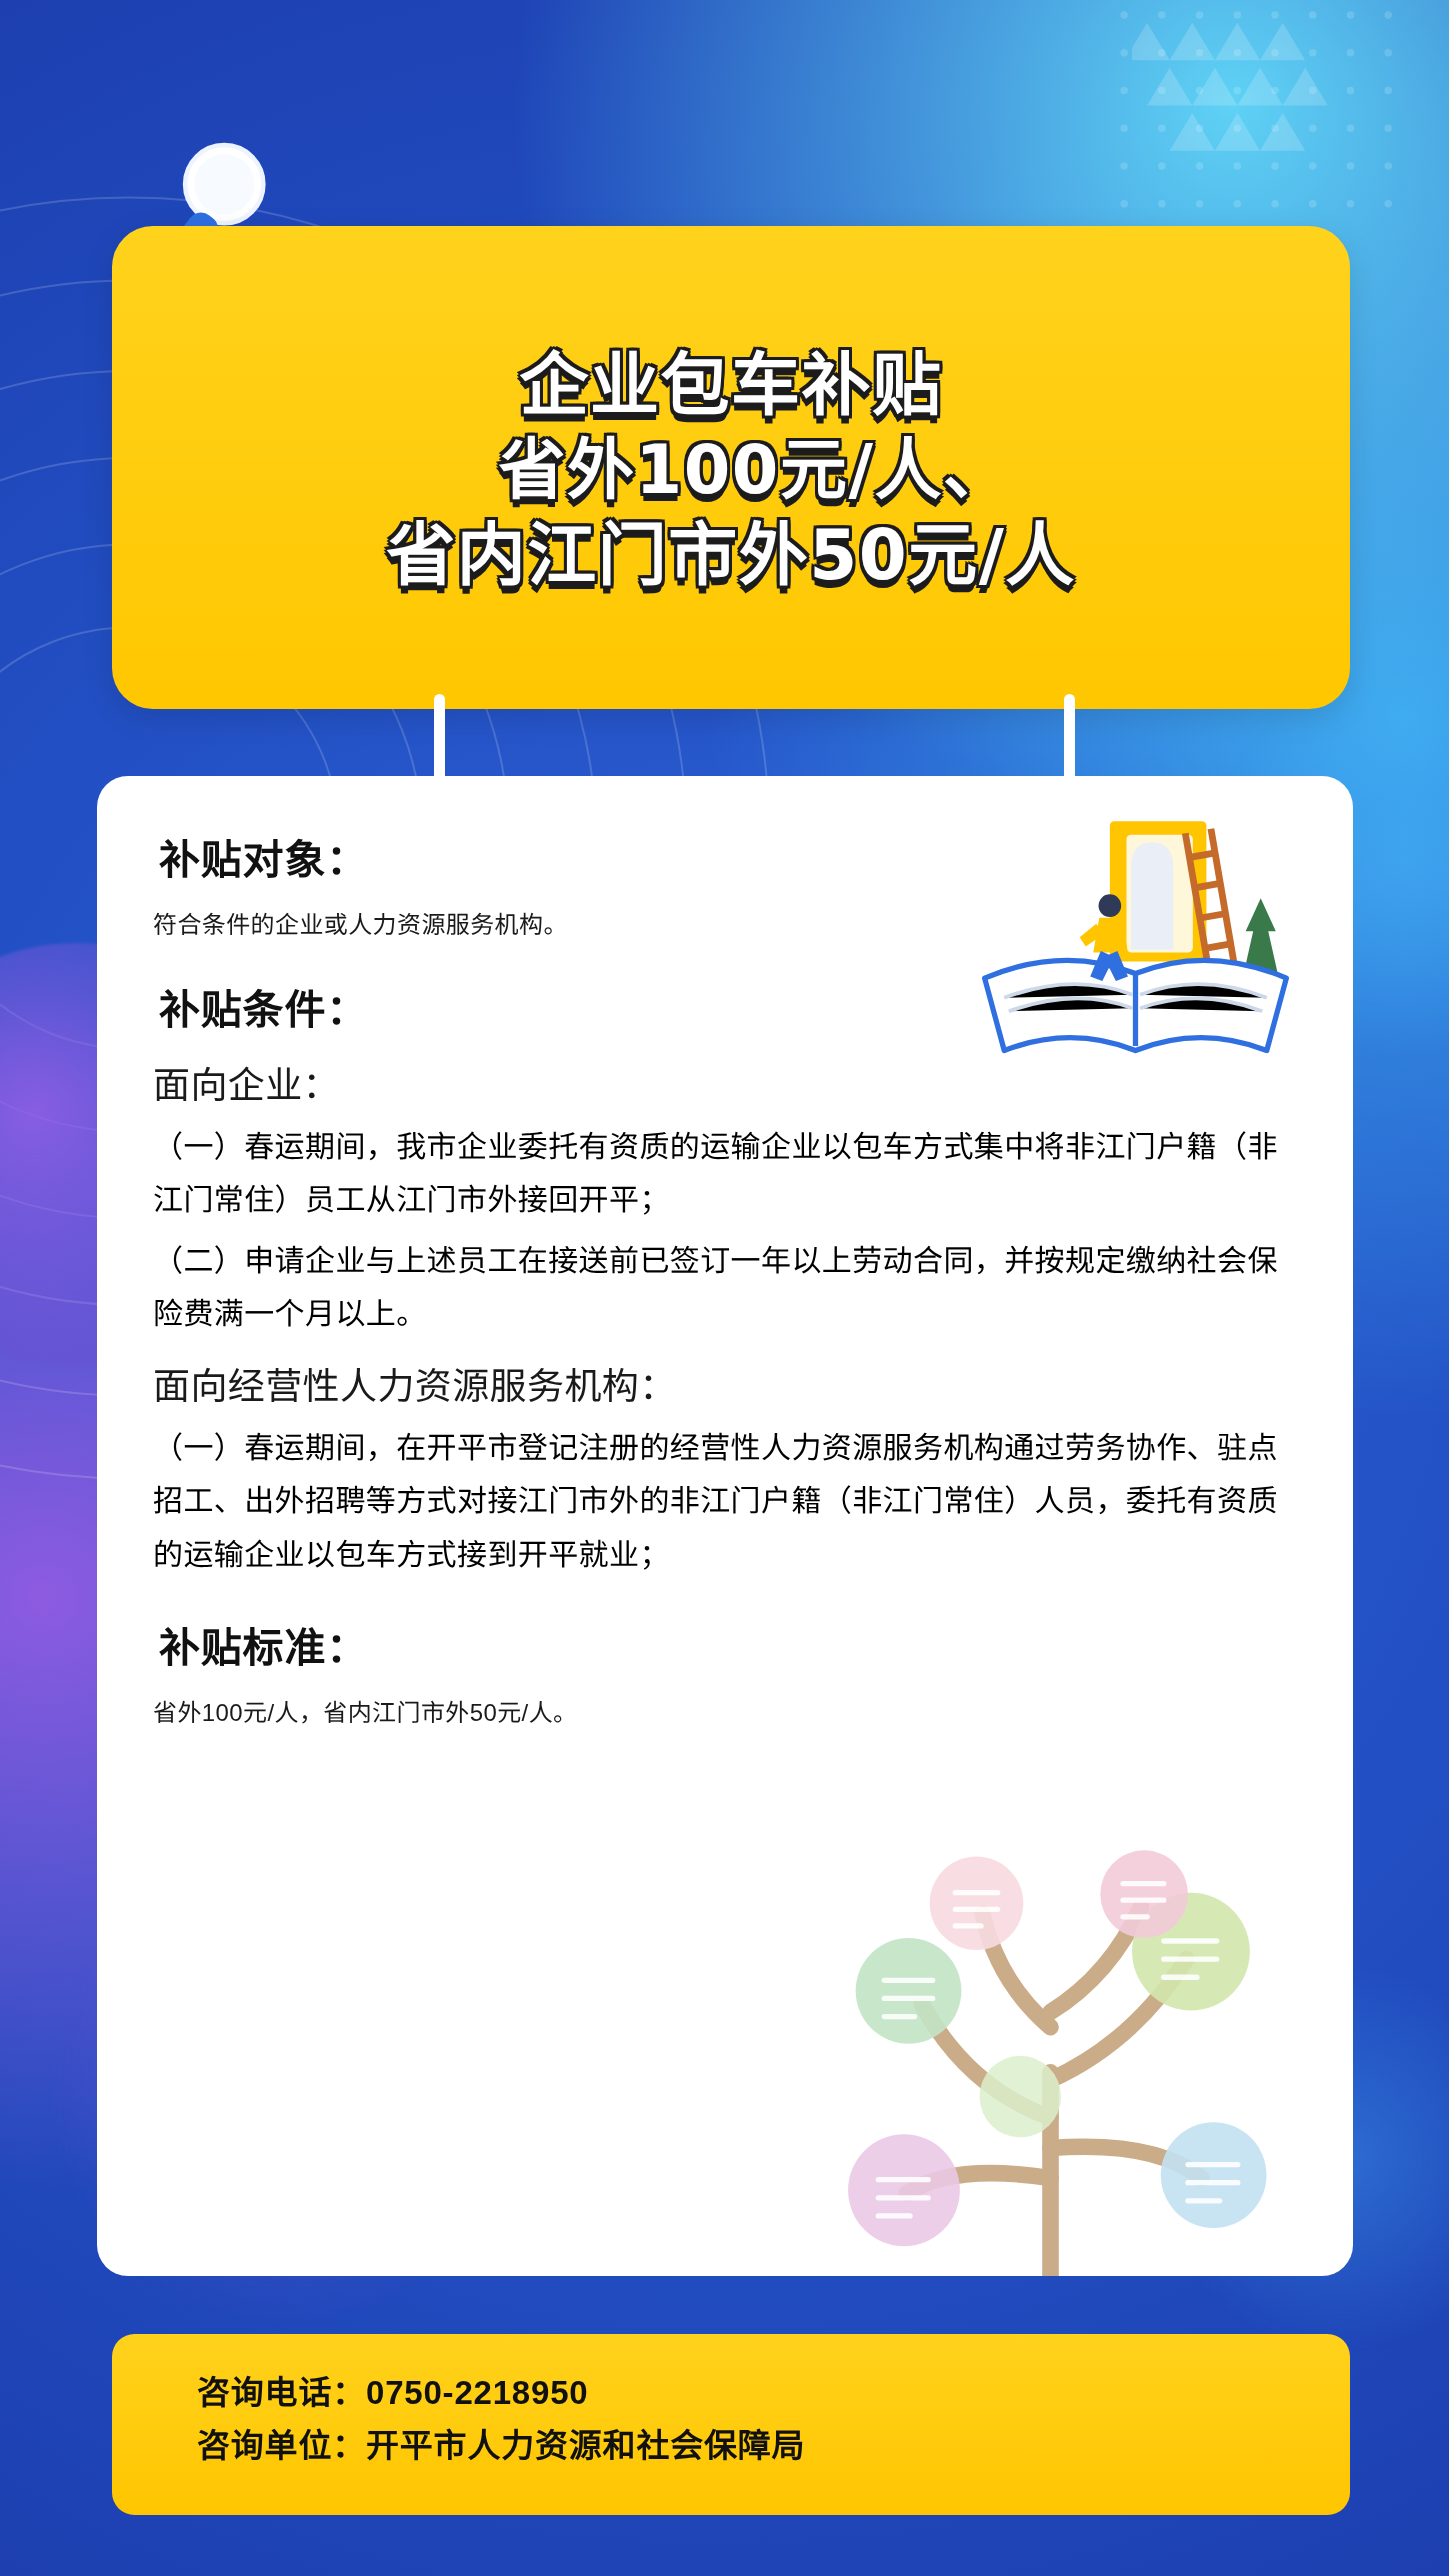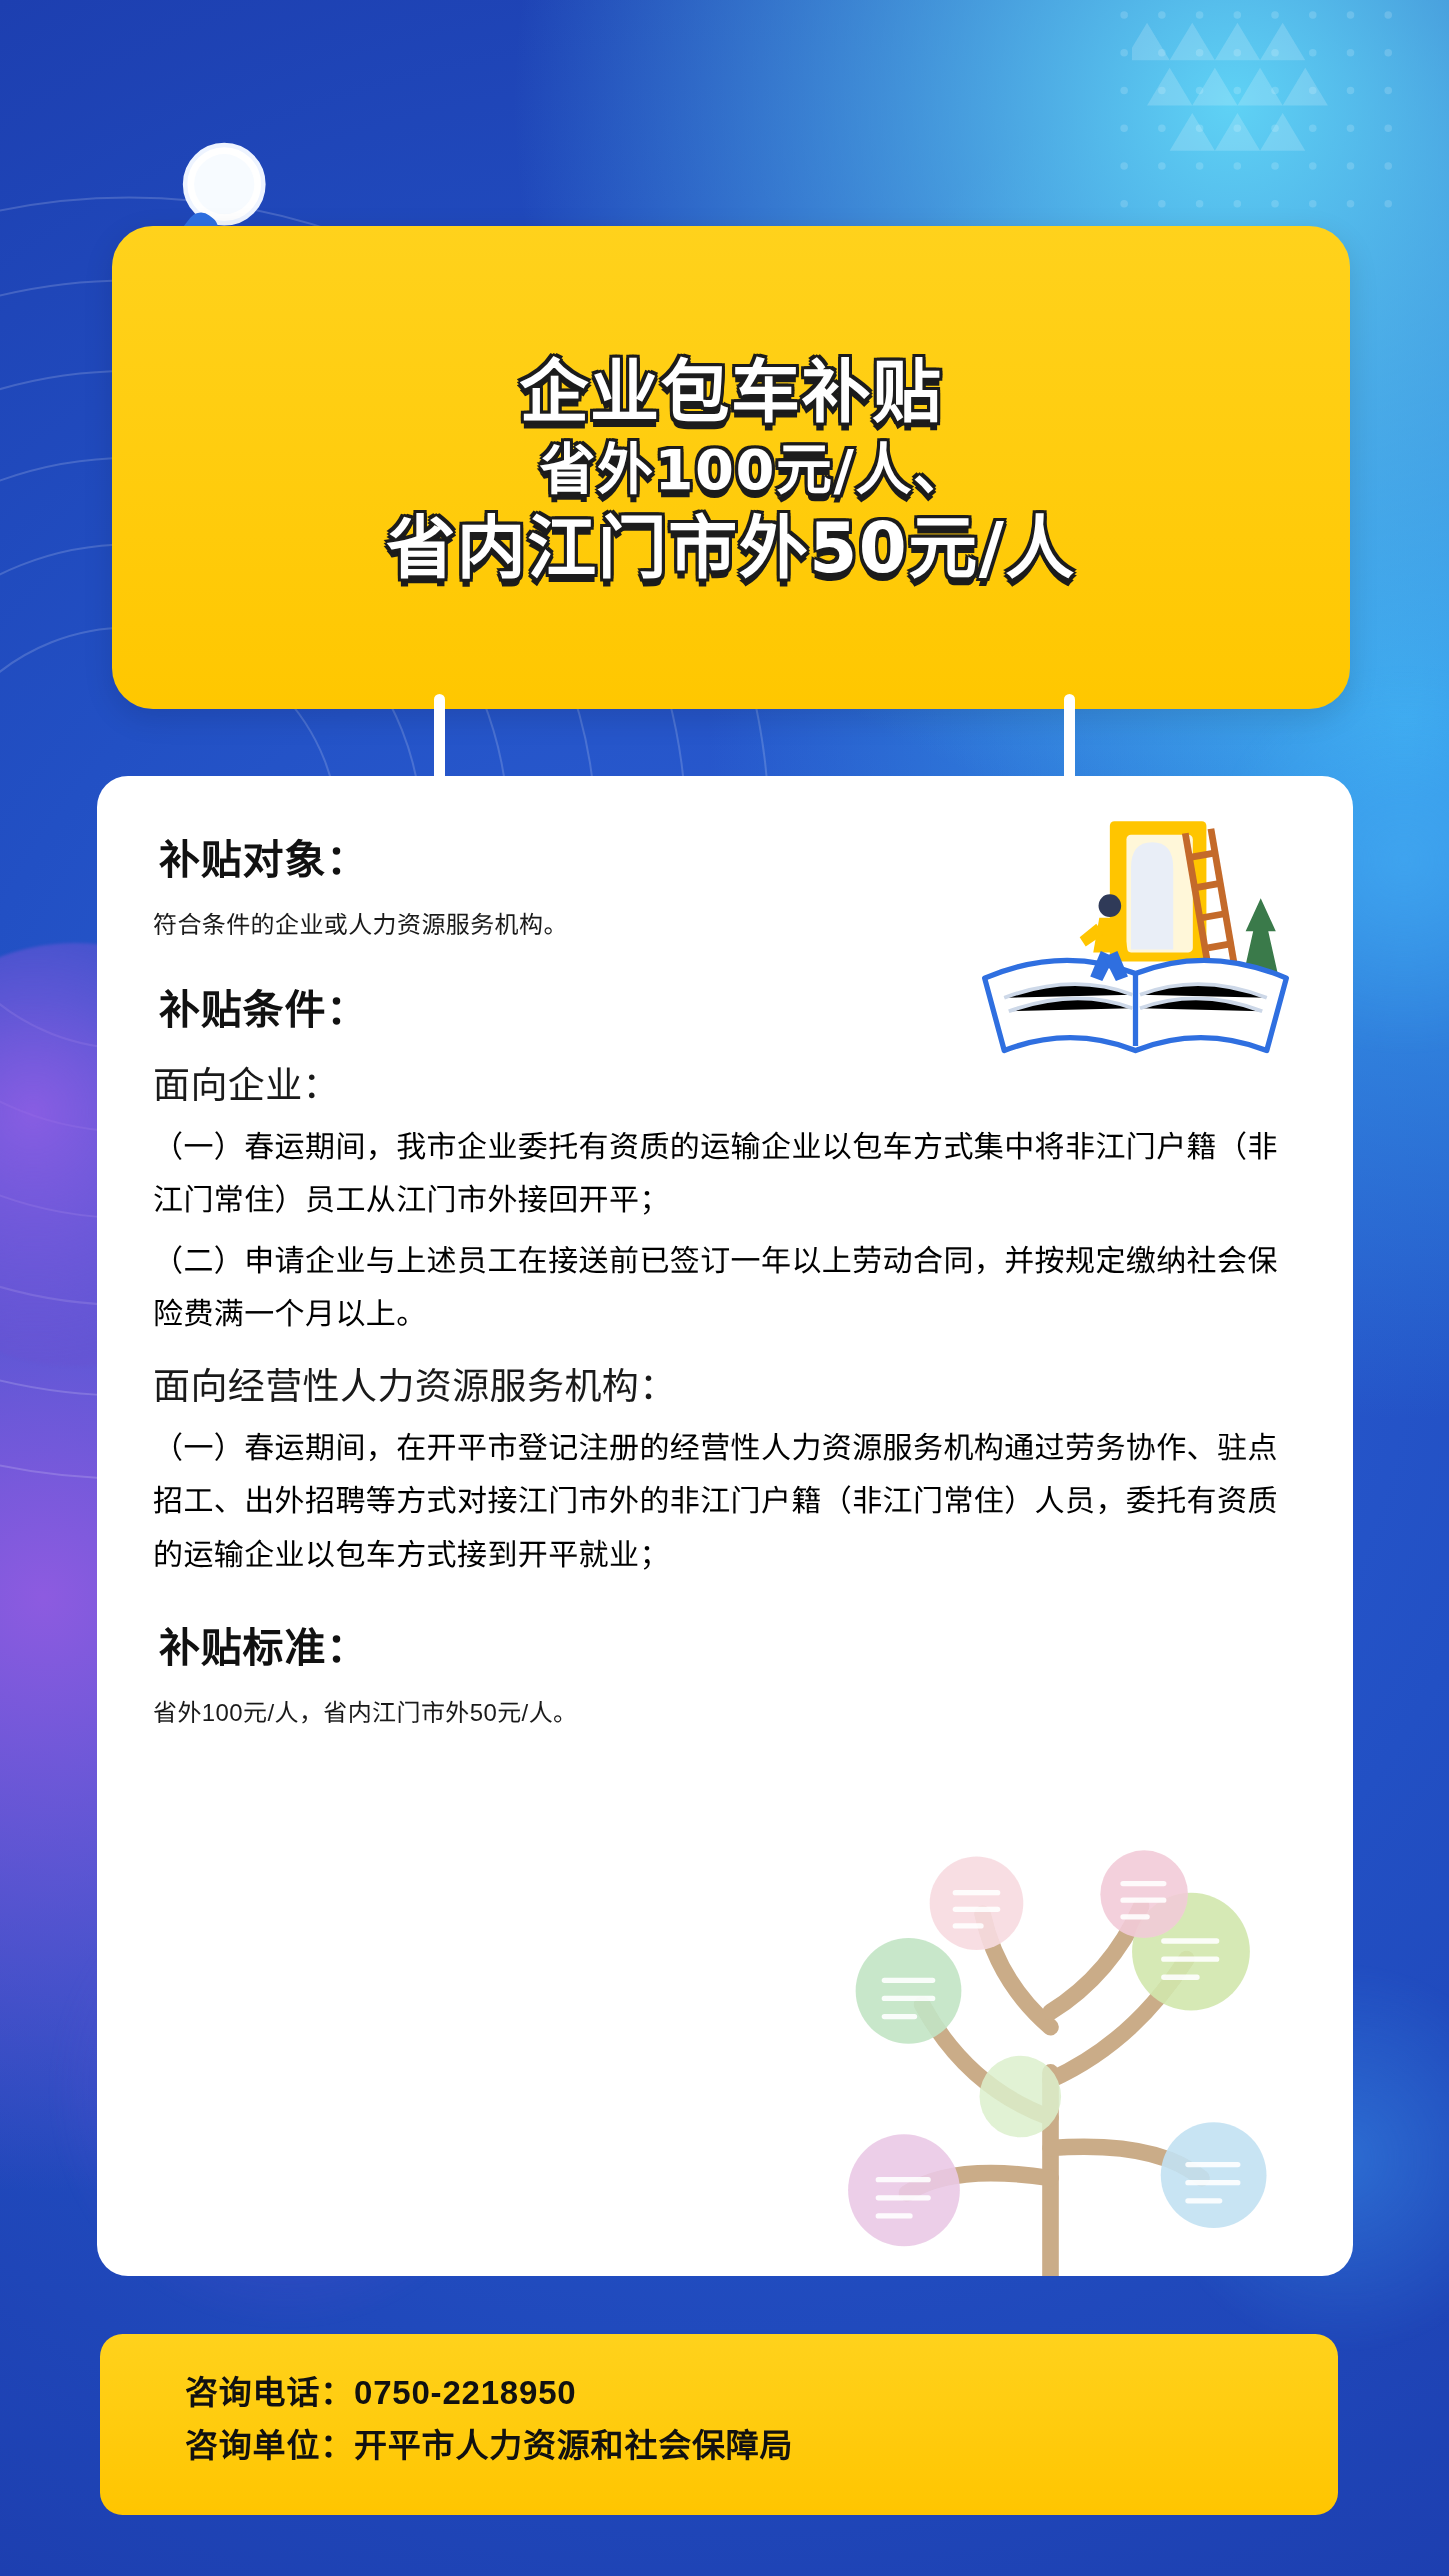--- a/index.html
+++ b/index.html
@@ -96,21 +96,21 @@
     white-space: nowrap;
     line-height: 1.18;
     text-shadow:
       -3px 0 0 #1c1c1c,  3px 0 0 #1c1c1c,
        0 -3px 0 #1c1c1c, 0 3px 0 #1c1c1c,
       -3px -3px 0 #1c1c1c, 3px -3px 0 #1c1c1c,
       -3px 3px 0 #1c1c1c, 3px 3px 0 #1c1c1c,
       0 7.5px 0 #1c1c1c;
   }
   .title-line.l1 { font-size: 69px; }
-  .title-line.l2 { font-size: 56px; margin-left: 48px; }
+  .title-line.l2 { font-size: 67px; margin-left: 48px; }
   .title-line.l3 { font-size: 69px; }
 
   
   .magnifier {
     position: absolute;
     left: 158px;
     top: 130px;
     width: 143px;
     height: 143px;
     transform: rotate(0deg);
@@ -197,21 +197,21 @@
     width: 559px;
     height: 574px;
     z-index: 1;
     opacity: .95;
     pointer-events: none;
   }
 
   
   .footer {
     position: absolute;
-    left: 100px;
+    left: 112px;
     top: 2334px;
     width: 1238px;
     height: 181px;
     background: linear-gradient(180deg,#ffd21c 0%,#ffc500 100%);
     border-radius: 22.6px;
     padding: 32px 0 0 85px;
   }
   .footer p {
     font-size: 33px;
     font-weight: 700;

